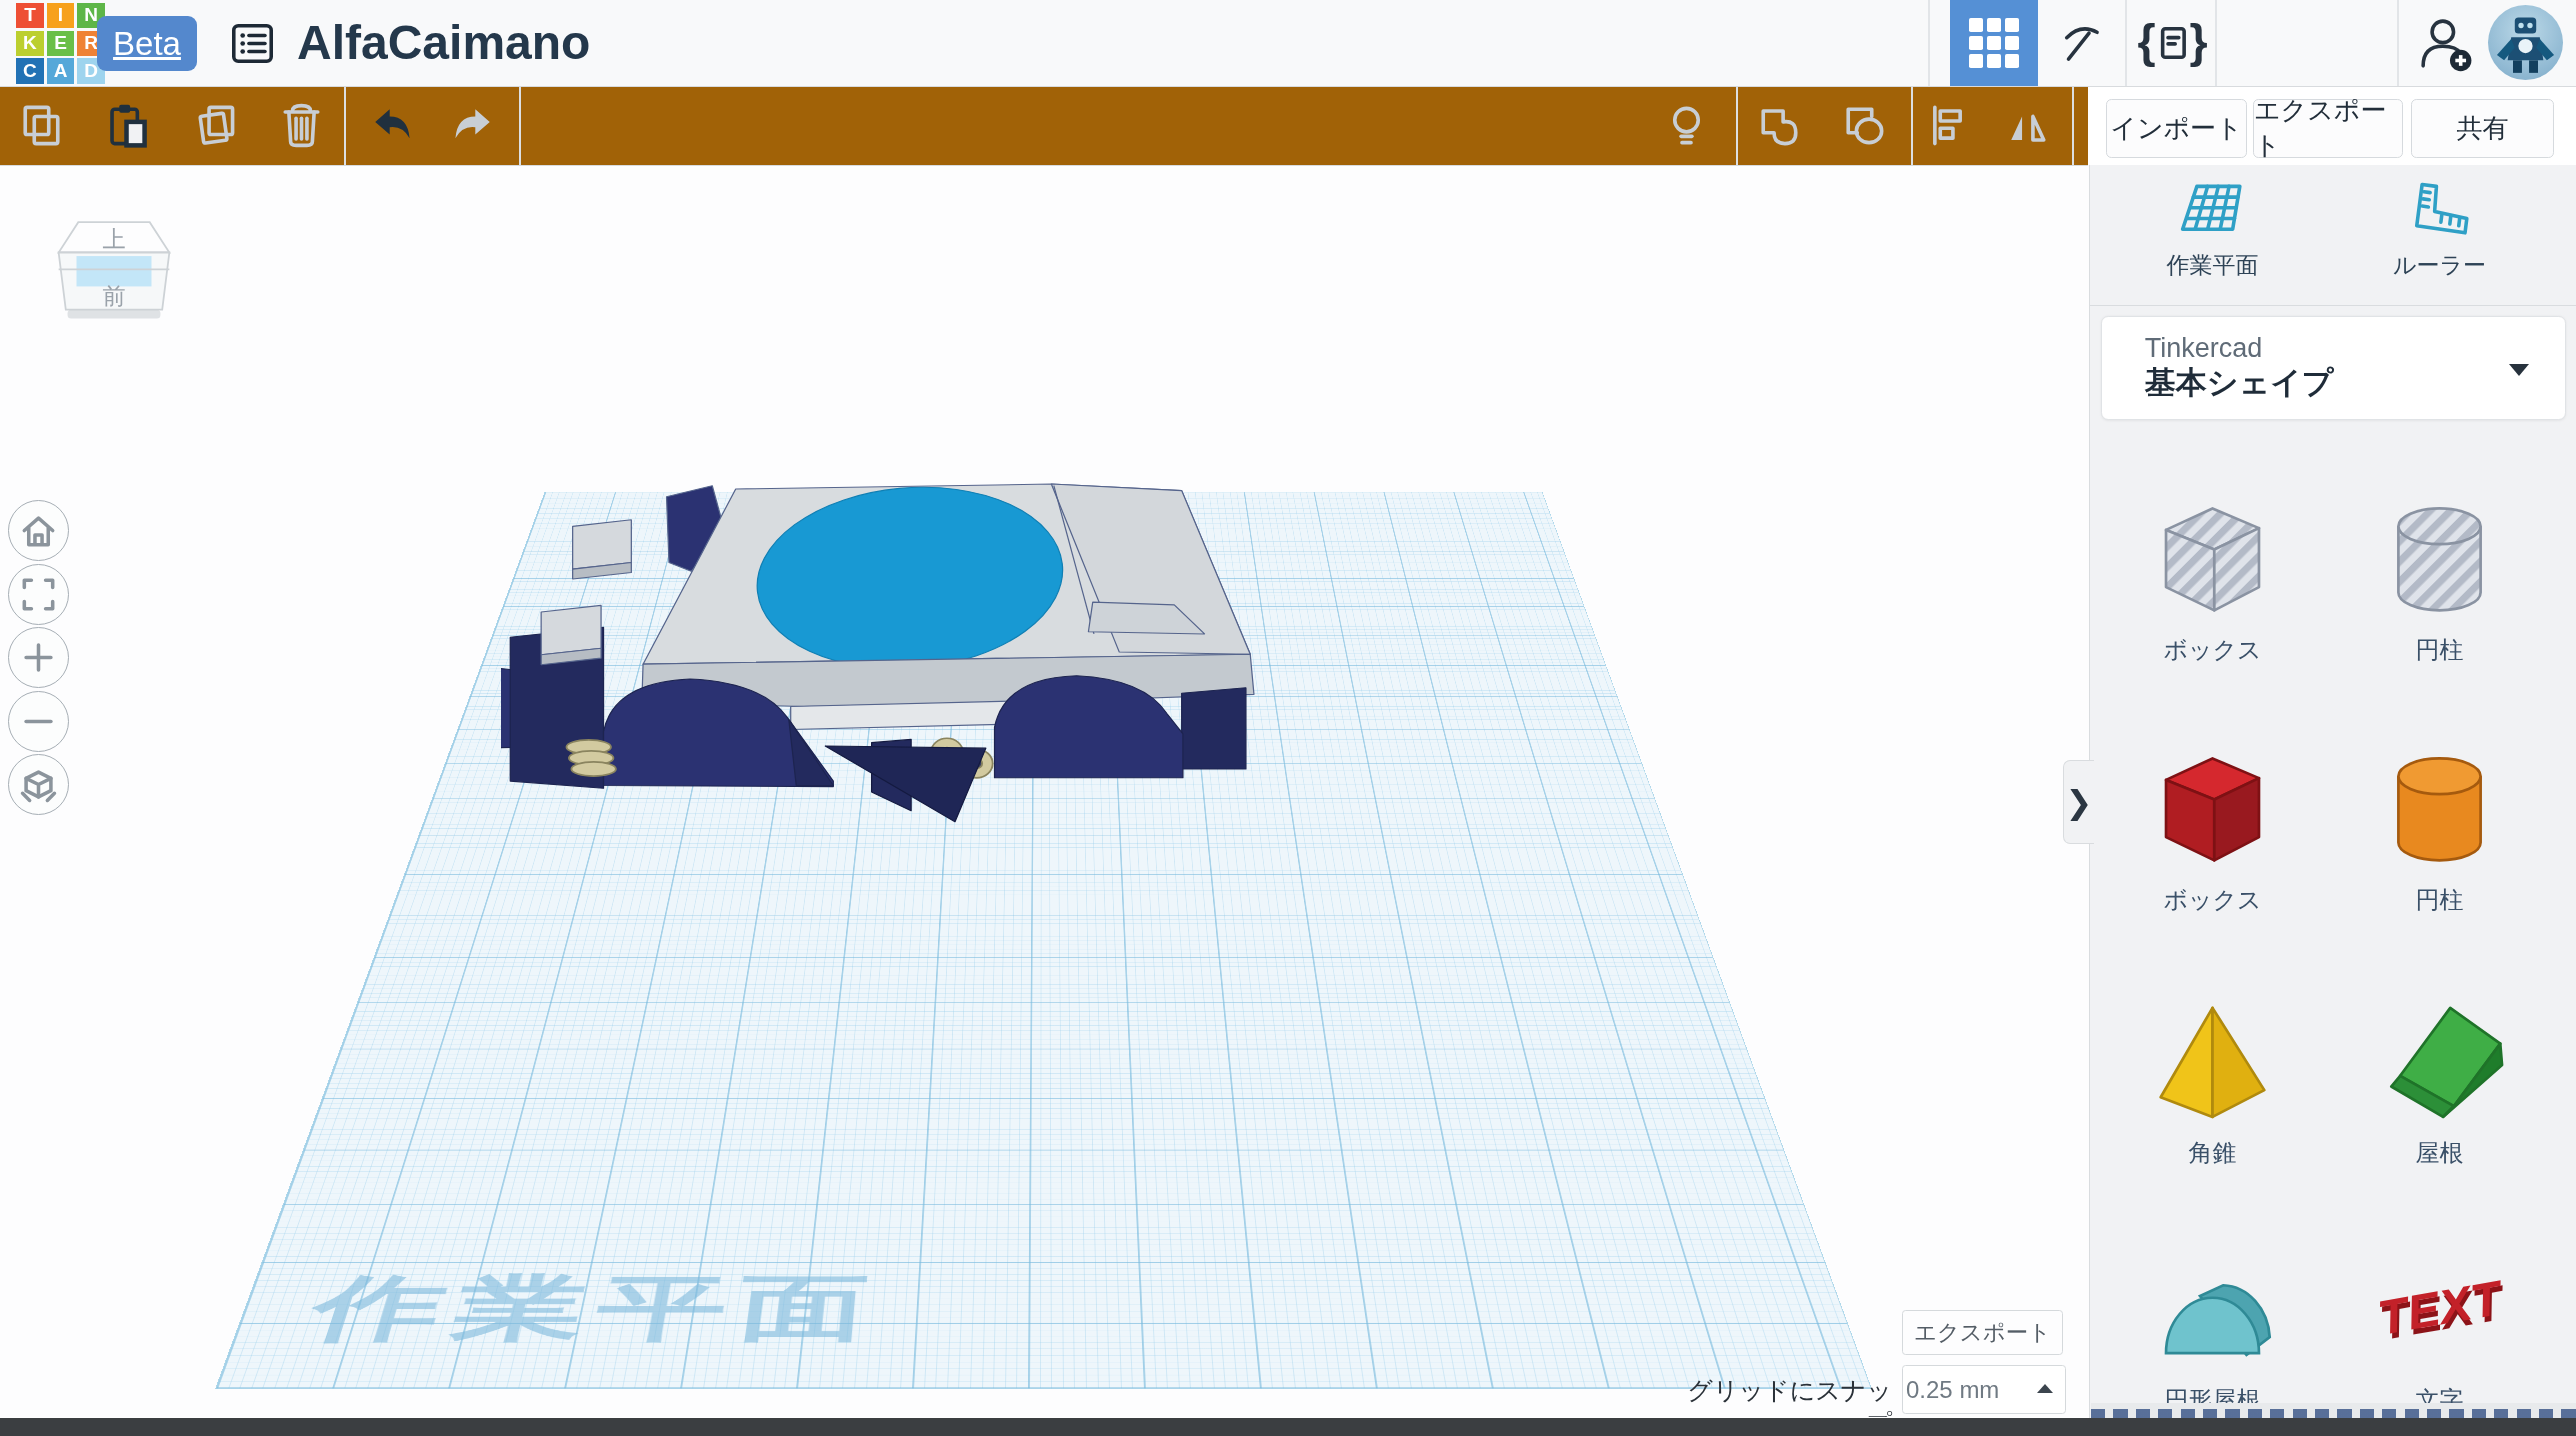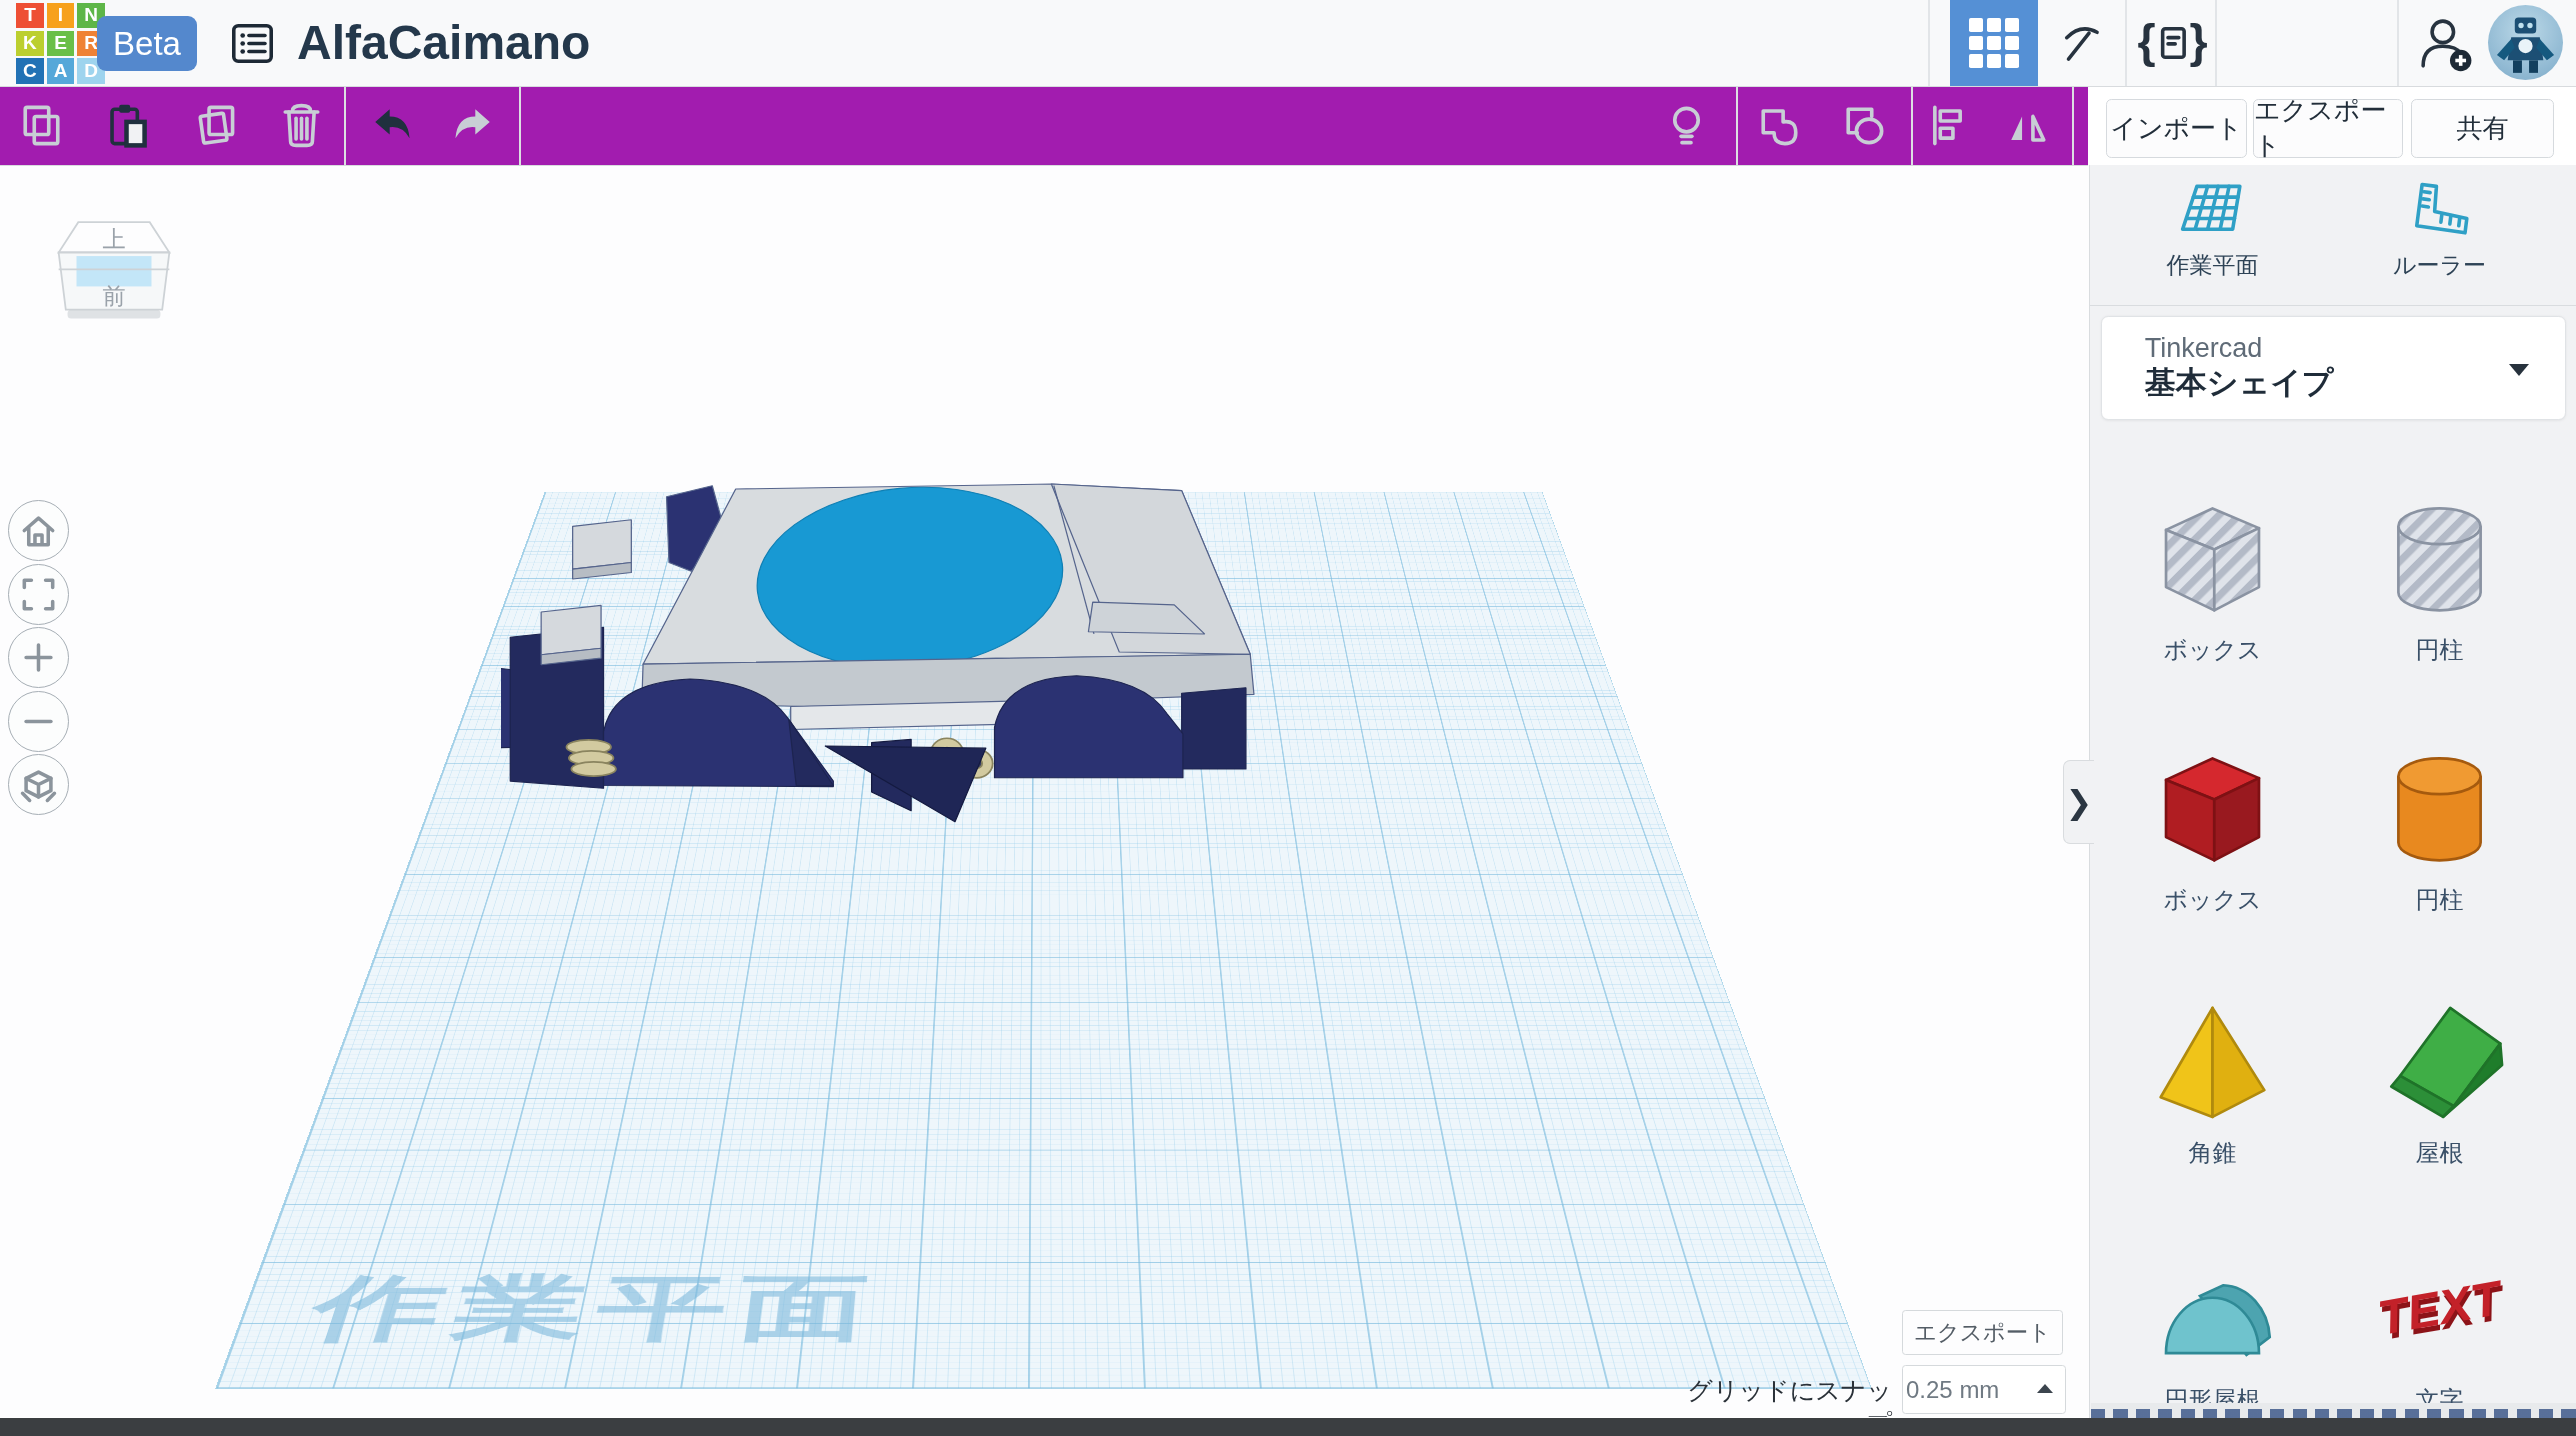--- a/index.html
+++ b/index.html
@@ -8,37 +8,37 @@
 
   
   .header{position:absolute;left:0;top:0;width:2576px;height:86px;background:#f8f9fa;
           border-bottom:1.8px solid #d8dbde;z-index:40;}
   .logo{position:absolute;left:16px;top:2.7px;width:89px;height:81px;display:grid;
         grid-template-columns:repeat(3,1fr);grid-template-rows:repeat(3,1fr);gap:2.7px;cursor:pointer;}
   .logo span{display:flex;align-items:center;justify-content:center;color:#fff;
         font-weight:bold;font-size:19px;}
   .beta{position:absolute;left:97px;top:16px;width:100px;height:55px;border-radius:9px;
         background:#5488cd;color:#fff;font-size:33px;display:flex;align-items:center;
-        justify-content:center;}
+        justify-content:center;text-decoration:underline;}
   .doclist{position:absolute;left:231px;top:23px;width:43px;height:41px;color:#1d2935;}
   .design-title{position:absolute;left:297px;top:0;height:86px;line-height:86px;
         font-size:48px;font-weight:bold;color:#24384b;}
   .hdr-divider{position:absolute;top:0;width:1.8px;height:86px;background:#e2e5e8;}
   .hdr-grid-btn{position:absolute;left:1950px;top:0;width:88px;height:86px;background:#5590d5;
         display:flex;align-items:center;justify-content:center;}
   .hdr-grid-btn .g9{display:grid;grid-template-columns:repeat(3,14.3px);grid-template-rows:repeat(3,14.3px);gap:3.6px;}
   .hdr-grid-btn .g9 i{background:#fff;border-radius:1.8px;}
   .hdr-icon{position:absolute;top:0;height:86px;display:flex;align-items:center;justify-content:center;color:#27333f;}
   .newfeat{position:absolute;left:2215px;top:0;width:182px;height:86px;line-height:86px;
         text-align:center;font-size:29px;color:#3474ae;font-weight:bold;cursor:pointer;}
   .avatar{position:absolute;left:2488px;top:5.4px;width:75px;height:75px;border-radius:50%;
         background:radial-gradient(circle at 50% 35%,#bcd9e8 0%,#8fb8d2 70%,#7aa8c6 100%);overflow:hidden;}
 
   
-  .toolbar{position:absolute;left:0;top:86px;width:2088px;height:79px;background:#a21caf;
+  .toolbar{position:absolute;left:0;top:86px;width:2088px;height:79px;background:#a16207;
         border-bottom:1.8px solid #d8dbde;z-index:39;}
   .tb-divider{position:absolute;top:0;width:1.8px;height:79px;background:#dcdfe2;}
   .tb-icon{position:absolute;top:16px;width:47px;height:47px;}
   .ic-dark{color:#20303e;}
   .ic-dis{color:#c8ced5;}
   .ic-teal{color:#2fa0c6;}
   .tb-btn{position:absolute;top:12.5px;height:57px;background:#fcfcfd;border:1.8px solid #d6dade;
         border-radius:5.4px;font-size:26px;color:#222e3a;display:flex;align-items:center;
         justify-content:center;cursor:pointer;}
 

